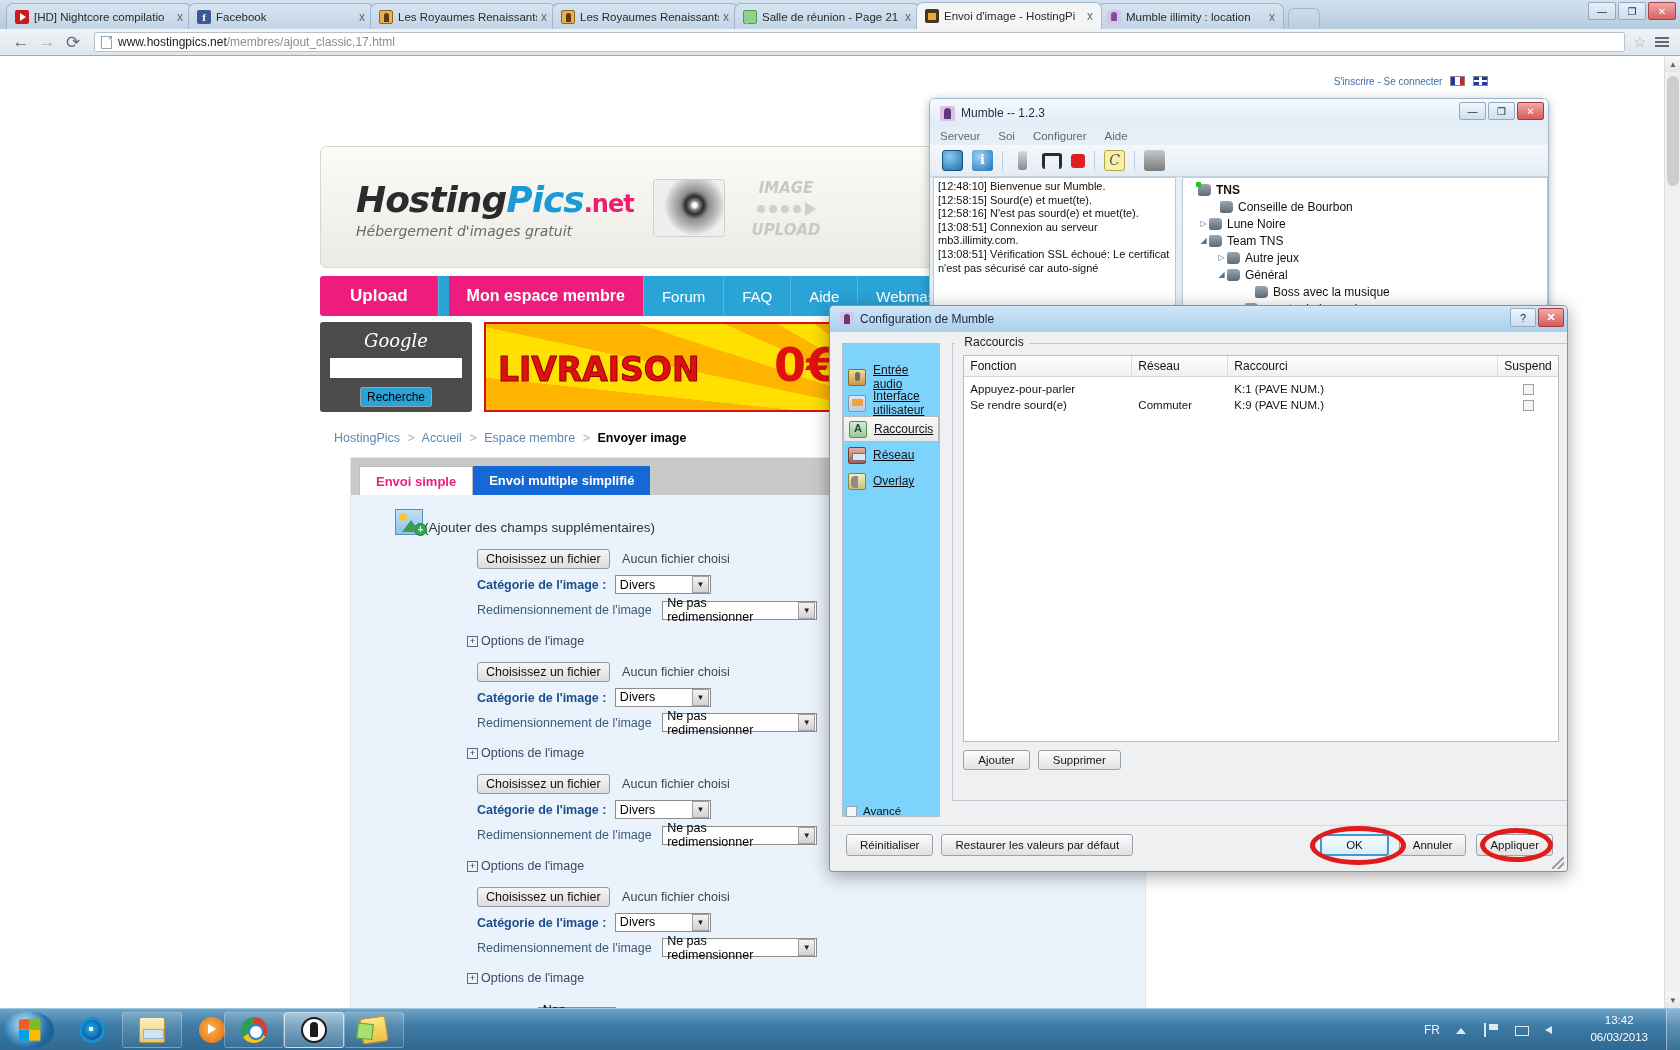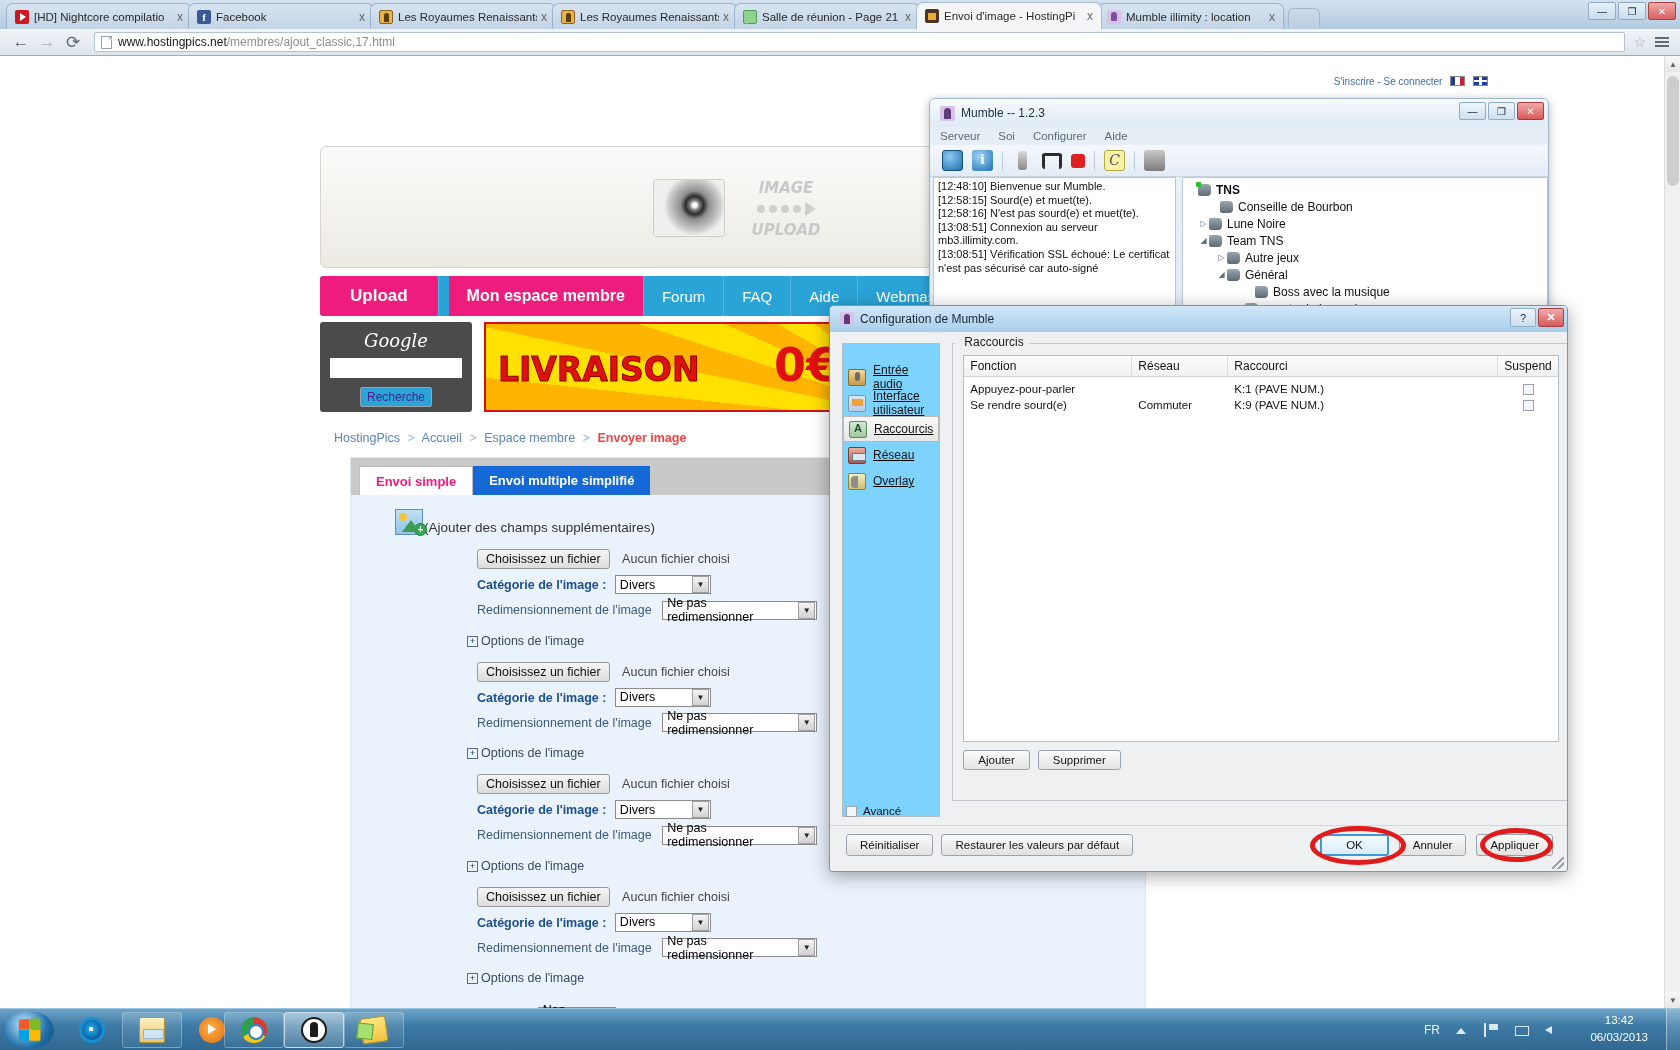--- a/index.html
+++ b/index.html
@@ -127,40 +127,40 @@
   .hp-nav .upload { background:#ee1d7d; font-weight:bold; margin-right:10px; border-radius:3px;
                     padding:0 30px; font-size:17px; }
   .hp-nav .active { background:#ee1d7d; font-weight:bold; font-size:16px; }
 
   .hp-body { display:flex; margin-top:6px; }
   .google-box { width:152px; height:90px; background:#4b4b4b; border-radius:3px;
                 padding:8px 10px; color:#fff; }
   .google-box .g { text-align:center; font-style:italic; font-size:18px;
                    font-family:"DejaVu Serif",serif; margin-bottom:7px; }
   .google-box .gin { width:100%; height:20px; background:#fff; border:1px solid #fff; }
-  .google-box .gbtn { margin:9px auto 0; width:72px; height:20px; background:#2aa3d6; color:#4c1d95;
+  .google-box .gbtn { margin:9px auto 0; width:72px; height:20px; background:#2aa3d6; color:#000000;
                       font-size:12px; display:flex;align-items:center;justify-content:center;border-radius:2px;}
   .ad-banner { flex:1 1 auto; margin-left:12px; height:90px; border:2px solid #d01212;
                background:repeating-conic-gradient(from 0deg at 70% 120%, #ffe000 0deg 6deg, #ffb400 6deg 12deg);
                position:relative; overflow:hidden; }
   .ad-banner .t1 { position:absolute; left:12px; top:26px; color:#e01010; font-weight:bold;
                    font-size:33px; font-family:"DejaVu Sans",sans-serif;
                    -webkit-text-stroke:1px #8a0000;}
   .ad-banner .t2 { position:absolute; left:288px; top:14px; color:#e01010; font-weight:bold;
                    font-size:46px; font-family:"DejaVu Sans",sans-serif;}
   .ad-banner .t3 { position:absolute; left:350px; top:22px; color:#b00000; font-weight:bold;
                    font-size:13px; font-style:italic;}
   .ad-banner .t4 { position:absolute; left:350px; top:48px; color:#e01010; font-weight:bold;
                    font-size:30px; font-style:italic;}
   .ad-banner .red { position:absolute; right:0; top:0; width:90px; height:90px; background:#e01010;
                     color:#fff; font-weight:bold; font-size:34px; padding-top:20px; text-align:center;}
 
   .hp-content { position:absolute; left:320px; top:367px; width:840px; }
   .crumb { font-size:12.5px; color:#5b86b5; padding:8px 14px; }
-  .crumb b { color:#ef4444; }
+  .crumb b { color:#000000; }
   .crumb .sep { color:#9bb6d0; margin:0 4px; }
   .panel { margin:4px 14px 0 30px; background:#fff; border:1px solid #dfe6ee; min-height:560px; }
   .tabs { display:flex; background:#c9c9c9; padding-top:8px; padding-left:8px; }
   .ftab { padding:7px 16px 6px; font-size:13px; font-weight:bold; }
   .ftab.sel { background:#fff; color:#ee1d7d; border:1px solid #bdbdbd; border-bottom:none;}
   .ftab.alt { background:#1569d6; color:#fff; }
   .formarea { background:#eaf2fc; padding:14px 0 20px 44px; min-height:520px; }
   .addrow { display:flex; align-items:flex-end; margin-bottom:14px; }
   .addicon { width:28px; height:26px; background:linear-gradient(#bfe0f5,#8fc4e8);
              border:1px solid #5d90b5; position:relative; }
@@ -420,20 +420,26 @@
     <div class="hp-topbar">
       <span>S'inscrire</span>
       <span>-</span>
       <span>Se connecter</span>
       <span class="flag flag-fr"></span>
       <span class="flag flag-uk"></span>
     </div>
 
     <div class="hp-wrap">
       <div class="hp-header">
+        <div class="hp-logo">
+          <div class="l1">
+            <span class="a">Hosting</span><span class="b">Pics</span><span class="c">.net</span>
+          </div>
+          <div class="l2">Hébergement d'images gratuit</div>
+        </div>
         <div class="eyeL">
             <div class="inner"></div>
           </div>
         <div class="arrowbox">
           <div>IMAGE</div>
           <div class="dots">
               <i></i>
               <i></i>
               <i></i>
               <i></i>

